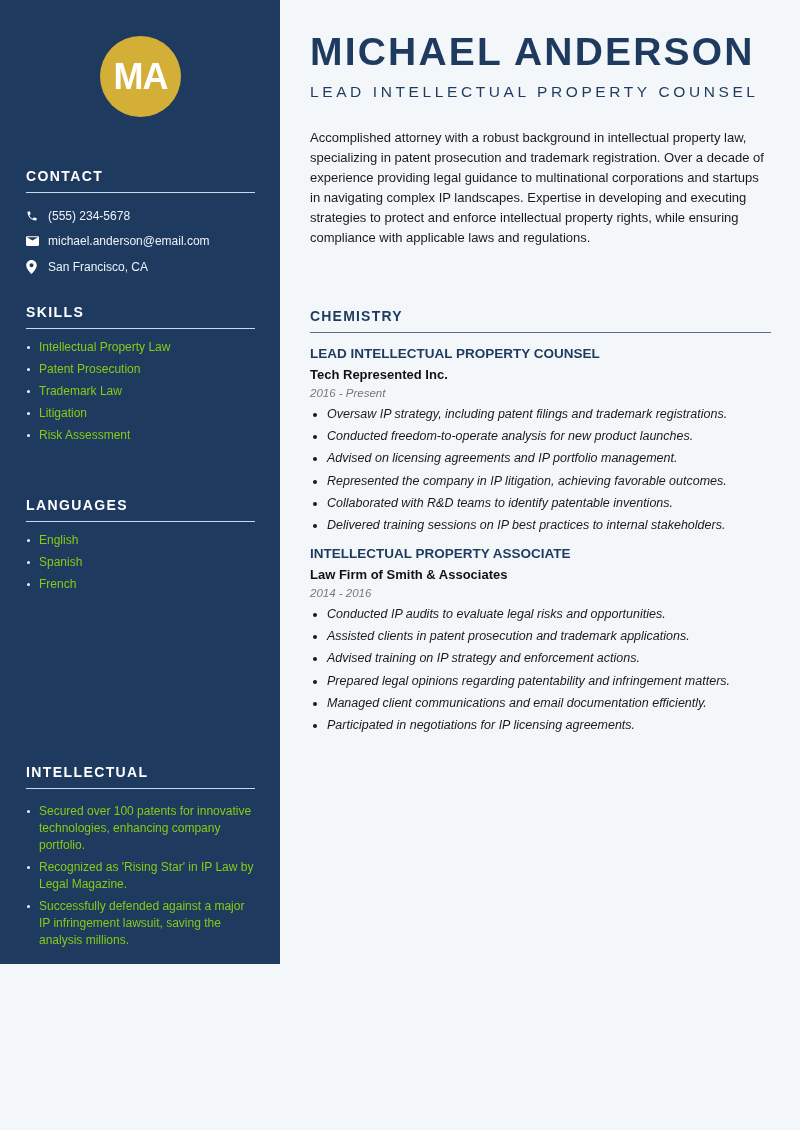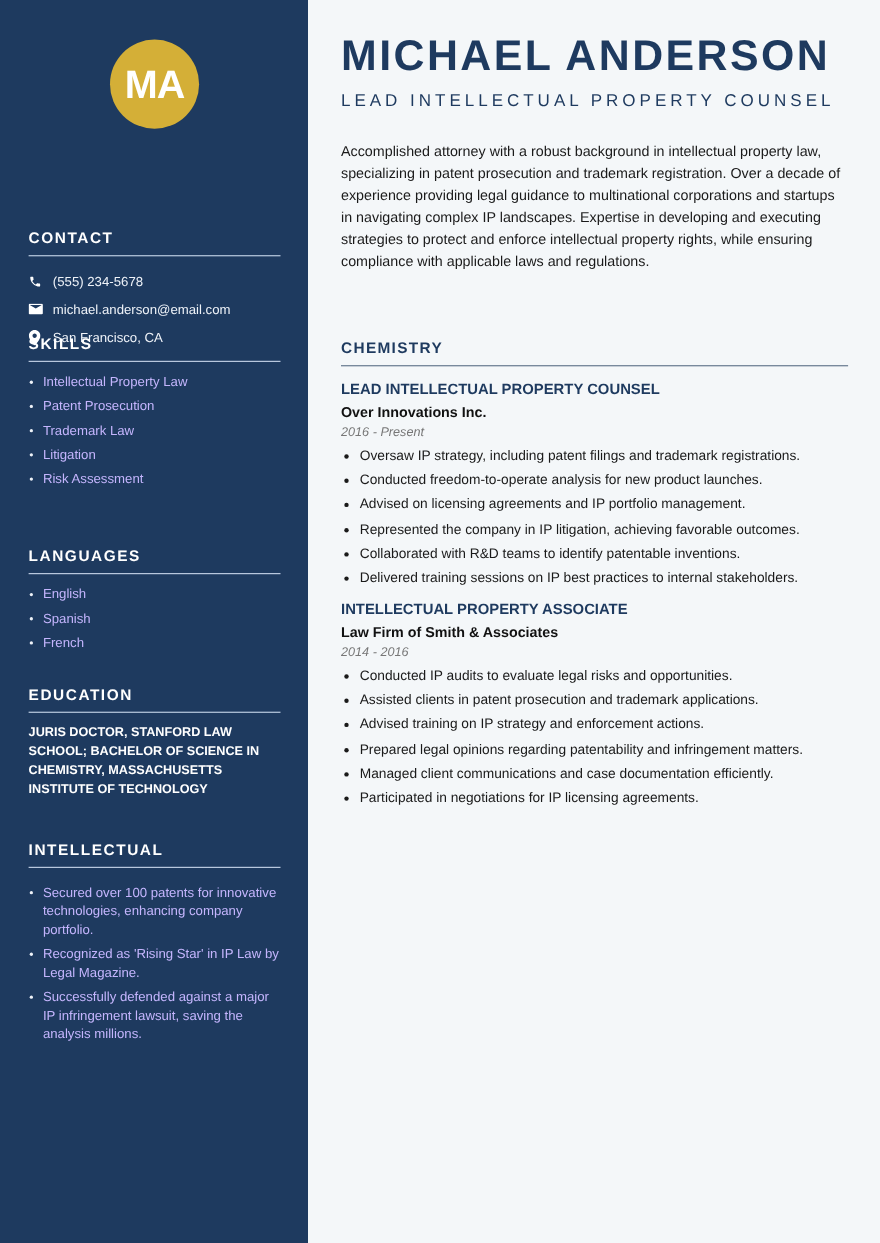--- a/index.html
+++ b/index.html
@@ -5,21 +5,21 @@
   * { margin: 0; padding: 0; box-sizing: border-box; }
   html, body { width: 800px; height: 1130px; }
   body {
     font-family: "Liberation Sans", "DejaVu Sans", sans-serif;
     background: #f4f7f9;
     position: relative;
     overflow: hidden;
   }
   .sidebar {
     position: absolute; left: 0; top: 0;
-    width: 280px; height: 1130px;
+    width: 280px; height: 964px;
     background: #1e3a5f;
     color: #ffffff;
     padding: 0 26px;
   }
   .avatar {
     position: absolute; left: 100px; top: 36px;
     width: 81px; height: 81px; border-radius: 50%;
     background: #d4af37;
     color: #ffffff;
     font-weight: bold; font-size: 36px;
@@ -34,21 +34,21 @@
     margin-bottom: 10px;
   }
   .contact-row {
     display: flex; align-items: center; height: 25.5px;
     font-size: 12px; color: #eef2f8;
   }
   .contact-row .ic { width: 22px; display: flex; align-items: center; }
   .side-list { list-style: none; }
   .side-list li {
     position: relative; padding-left: 13px;
-    font-size: 12px; color: #c4b5fd; line-height: 17px;
+    font-size: 12px; color: #84cc16; line-height: 17px;
     margin-bottom: 5px;
   }
   .side-list li::before {
     content: ""; position: absolute; left: 1px; top: 7px;
     width: 3px; height: 3px; border-radius: 50%; background: #eef2f8;
   }
   .edu-text {
     font-size: 11.5px; font-weight: bold; line-height: 17.3px;
     color: #ffffff; text-transform: uppercase;
   }
@@ -67,34 +67,34 @@
     font-size: 14px; font-weight: bold; color: #1e3a5f; letter-spacing: 1.2px;
     padding-bottom: 8px; border-bottom: 1.5px solid #5a6e86; margin-bottom: 11px;
   }
   .profile-text { font-size: 13px; line-height: 20px; color: #1a1a1a; }
   .job-title { font-size: 13.5px; font-weight: bold; color: #1e3a5f; margin-bottom: 6px; }
   .job-company { font-size: 13px; font-weight: bold; color: #111; margin-bottom: 5px; }
   .job-dates { font-size: 11.5px; font-style: italic; color: #777; margin-bottom: 7px; }
   .job-list { list-style: none; }
   .job-list li {
     position: relative; padding-left: 17px;
-    font-size: 12.5px; line-height: 17px; margin-bottom: 5.2px; color: #1a1a1a;
+    font-size: 12.5px; line-height: 17px; margin-bottom: 5.2px; color: #1a1a1a; font-style: italic;
   }
   .job-list li::before {
     content: ""; position: absolute; left: 3px; top: 7px;
     width: 4px; height: 4px; border-radius: 50%; background: #1a1a1a;
   }
 </style>
 </head>
 <body>
 
 <aside class="sidebar">
   <div class="avatar">MA</div>
 
-  <section class="side-section" style="top:168px;margin-top:40px;">
+  <section class="side-section" style="top:168px;">
     <div class="side-title">CONTACT</div>
     <div class="contact-row">
       <span class="ic">
         <svg width="12" height="12" viewBox="0 0 24 24">
             <path fill="#ffffff" d="M6.6 10.8c1.4 2.8 3.8 5.1 6.6 6.6l2.2-2.2c.3-.3.7-.4 1-.2 1.1.4 2.3.6 3.6.6.6 0 1 .4 1 1V20c0 .6-.4 1-1 1C10.6 21 3 13.4 3 4c0-.6.4-1 1-1h3.5c.6 0 1 .4 1 1 0 1.3.2 2.5.6 3.6.1.3 0 .7-.2 1z"></path>
           </svg>
       </span>
       <span>(555) 234-5678</span>
     </div>
     <div class="contact-row">
@@ -128,24 +128,20 @@
 
   <section class="side-section" style="top:497px;">
     <div class="side-title">LANGUAGES</div>
     <ul class="side-list">
       <li>English</li>
       <li>Spanish</li>
       <li>French</li>
     </ul>
   </section>
 
-  <section class="side-section" style="top:623px;">
-    <div class="side-title">EDUCATION</div>
-    <div class="edu-text">JURIS DOCTOR, STANFORD LAW SCHOOL; BACHELOR OF SCIENCE IN CHEMISTRY, MASSACHUSETTS INSTITUTE OF TECHNOLOGY</div>
-  </section>
 
   <section class="side-section" style="top:764px;">
     <div class="side-title" style="margin-bottom:14px;">INTELLECTUAL</div>
     <ul class="side-list">
       <li>Secured over 100 patents for innovative technologies, enhancing company portfolio.</li>
       <li>Recognized as 'Rising Star' in IP Law by Legal Magazine.</li>
       <li>Successfully defended against a major IP infringement lawsuit, saving the analysis millions.</li>
     </ul>
   </section>
 </aside>
@@ -156,39 +152,39 @@
 
   <section class="main-section" style="top:128px;">
     <p class="profile-text">Accomplished attorney with a robust background in intellectual property law, specializing in patent prosecution and trademark registration. Over a decade of experience providing legal guidance to multinational corporations and startups in navigating complex IP landscapes. Expertise in developing and executing strategies to protect and enforce intellectual property rights, while ensuring compliance with applicable laws and regulations.</p>
   </section>
 
   <section class="main-section" style="top:308px;">
     <div class="main-title" style="margin-bottom:13px;">CHEMISTRY</div>
 
     <div>
       <div class="job-title">LEAD INTELLECTUAL PROPERTY COUNSEL</div>
-      <div class="job-company">Over Innovations Inc.</div>
+      <div class="job-company">Tech Represented Inc.</div>
       <div class="job-dates">2016 - Present</div>
       <ul class="job-list">
         <li>Oversaw IP strategy, including patent filings and trademark registrations.</li>
         <li>Conducted freedom-to-operate analysis for new product launches.</li>
         <li>Advised on licensing agreements and IP portfolio management.</li>
         <li>Represented the company in IP litigation, achieving favorable outcomes.</li>
         <li>Collaborated with R&amp;D teams to identify patentable inventions.</li>
         <li>Delivered training sessions on IP best practices to internal stakeholders.</li>
       </ul>
     </div>
 
     <div style="margin-top:12px;">
       <div class="job-title">INTELLECTUAL PROPERTY ASSOCIATE</div>
       <div class="job-company">Law Firm of Smith &amp; Associates</div>
       <div class="job-dates">2014 - 2016</div>
       <ul class="job-list">
         <li>Conducted IP audits to evaluate legal risks and opportunities.</li>
         <li>Assisted clients in patent prosecution and trademark applications.</li>
         <li>Advised training on IP strategy and enforcement actions.</li>
         <li>Prepared legal opinions regarding patentability and infringement matters.</li>
-        <li>Managed client communications and case documentation efficiently.</li>
+        <li>Managed client communications and email documentation efficiently.</li>
         <li>Participated in negotiations for IP licensing agreements.</li>
       </ul>
     </div>
   </section>
 </main>
 
 </body></html>

